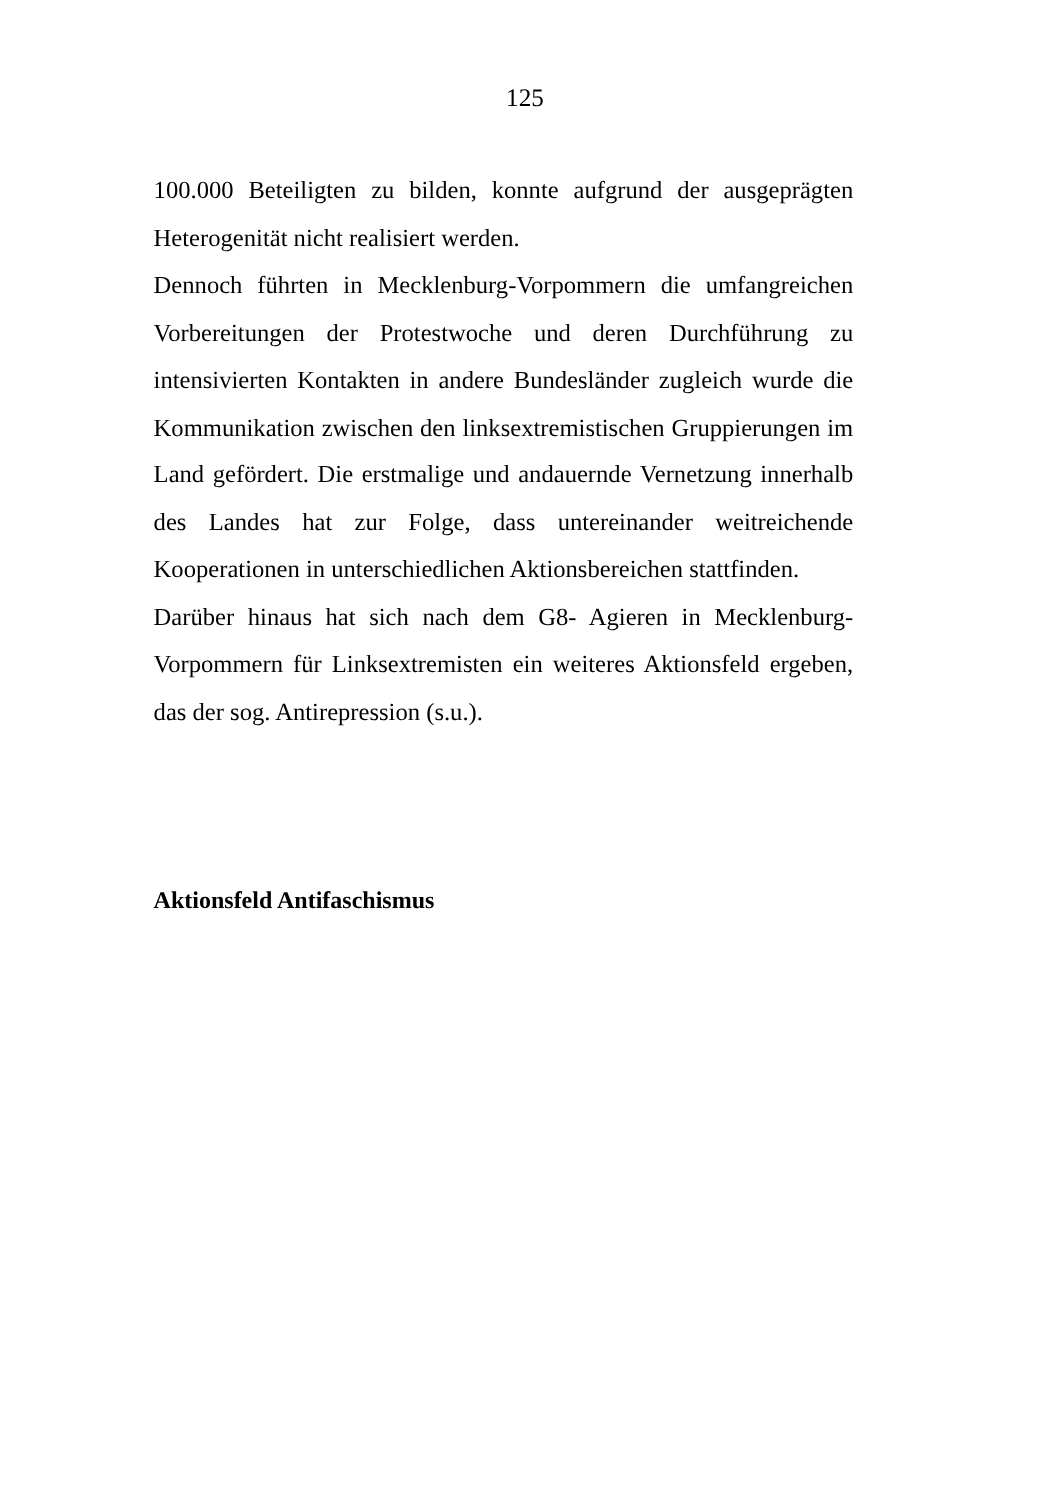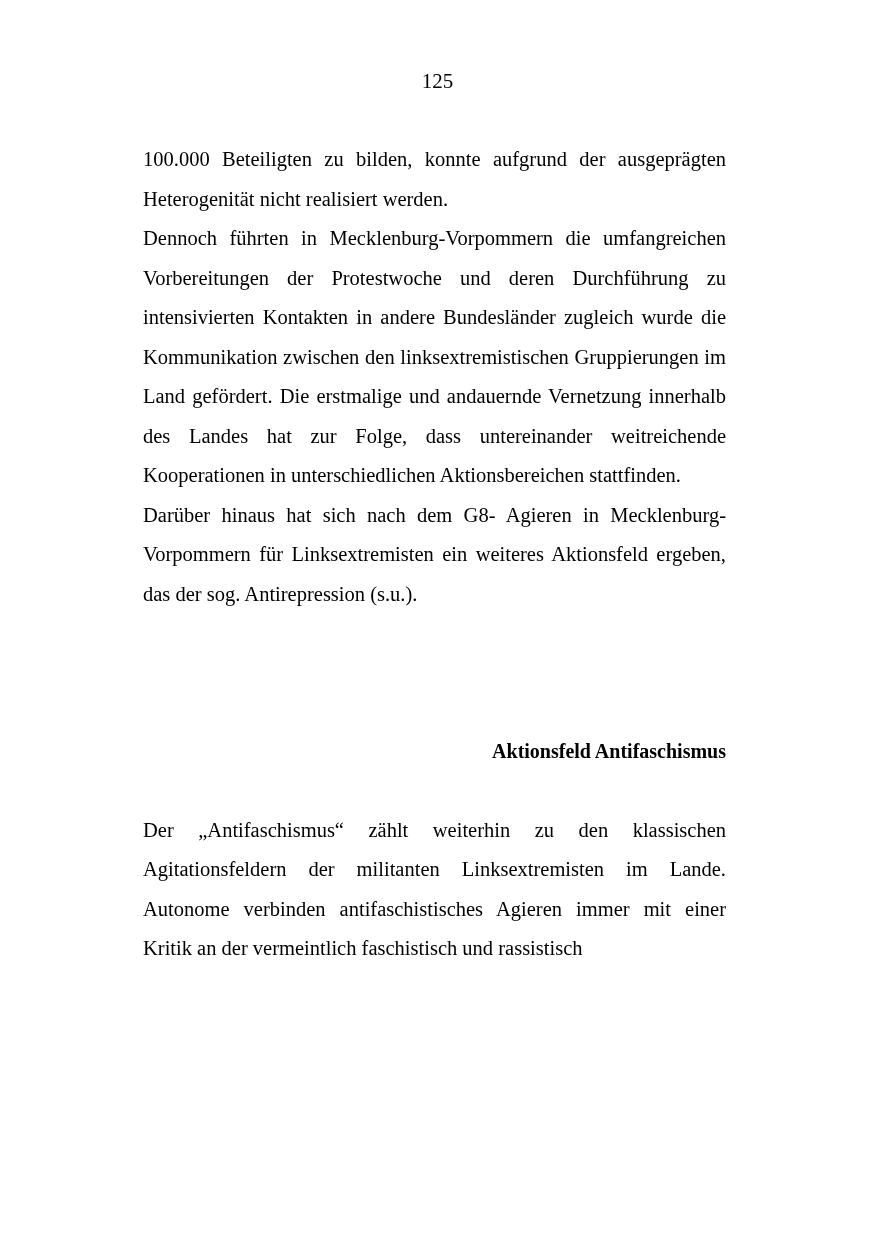--- a/index.html
+++ b/index.html
@@ -28,40 +28,40 @@
     left: 0;
     width: 875px;
     text-align: center;
     font-size: 21px;
     line-height: 26px;
     font-family: "Liberation Serif", "DejaVu Serif", serif;
   }
   .content {
     position: absolute;
     top: 140px;
-    left: 143px;
+    left: 128px;
     width: 583px;
   }
   p.body-text {
     margin: 0;
     font-size: 20.5px;
     line-height: 39.5px;
     text-align: justify;
     text-justify: inter-word;
     hyphens: none;
   }
   .spacer-lg {
     height: 118px;
   }
   .section-heading {
     margin: 0;
     font-size: 20px;
     line-height: 39.5px;
     font-weight: bold;
-    text-align: right;
+    text-align: left;
   }
   .spacer-md {
     height: 39px;
   }
 </style>
 </head>
 <body>
 
 <div class="page">
 
@@ -74,16 +74,15 @@
     <p class="body-text">Dennoch führten in Mecklenburg-Vorpommern die umfangreichen Vorbereitungen der Protestwoche und deren Durchführung zu intensivierten Kontakten in andere Bundesländer zugleich wurde die Kommunikation zwischen den linksextremistischen Gruppierungen im Land gefördert. Die erstmalige und andauernde Vernetzung innerhalb des Landes hat zur Folge, dass untereinander weitreichende Kooperationen in unterschiedlichen Aktionsbereichen stattfinden.</p>
 
     <p class="body-text">Darüber hinaus hat sich nach dem G8- Agieren in Mecklenburg-Vorpommern für Linksextremisten ein weiteres Aktionsfeld ergeben, das der sog. Antirepression (s.u.).</p>
 
     <div class="spacer-lg"></div>
 
     <h2 class="section-heading">Aktionsfeld Antifaschismus</h2>
 
     <div class="spacer-md"></div>
 
-    <p class="body-text">Der „Antifaschismus“ zählt weiterhin zu den klassischen Agitationsfeldern der militanten Linksextremisten im Lande. Autonome verbinden antifaschistisches Agieren immer mit einer Kritik an der vermeintlich faschistisch und rassistisch</p>
 
   </div>
 </div>
 
 </body></html>

